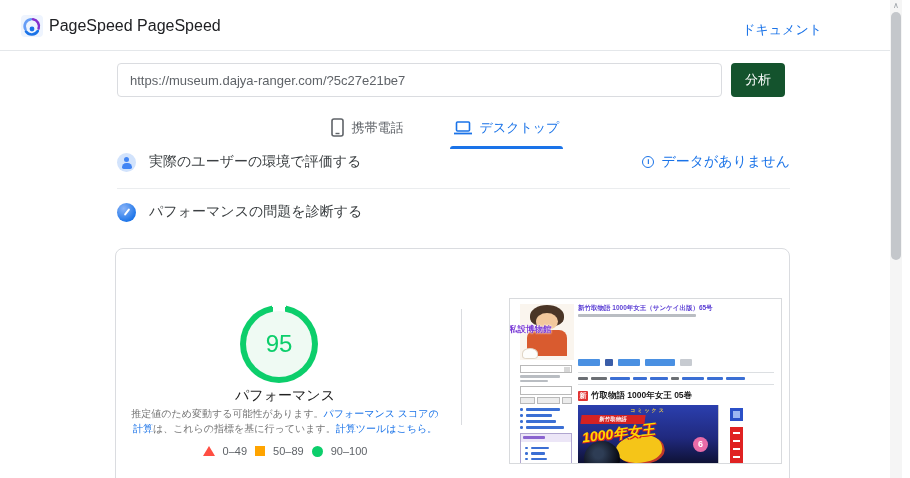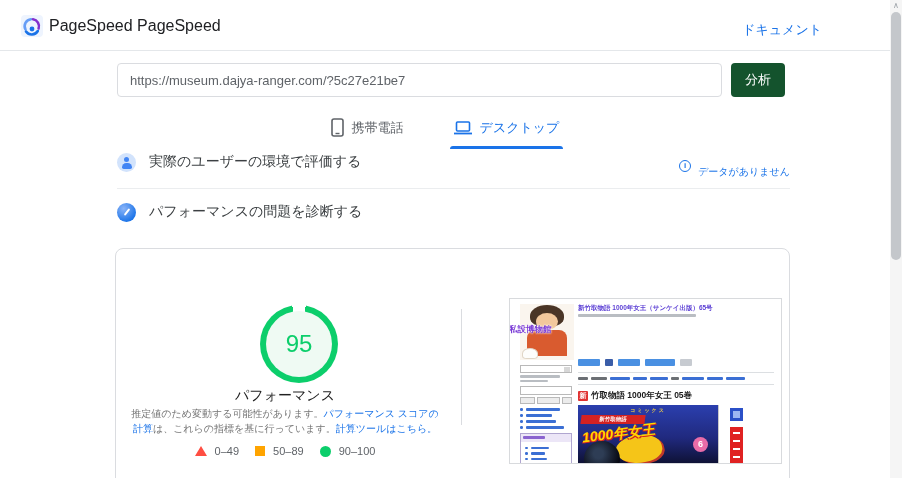--- a/index.html
+++ b/index.html
@@ -40,49 +40,49 @@
   .tab.active .tab-underline { position:absolute; left:0; right:0; bottom:0; height:3px;
     background:#1a73e8; border-radius:3px 3px 0 0; }
 
   
   .section-row { position:absolute; left:117px; width:673px; display:flex; align-items:flex-start; }
   .field-row { top:153px; height:36px; border-bottom:1px solid #ebedef; }
   .lab-row { top:203px; height:32px; }
   .section-title { font-size:14px; color:#3c4043; margin-left:13px; }
   .row-spacer { flex:1; }
   .nodata { display:flex; align-items:center; gap:7px; }
-  .nodata-text { font-size:10px; color:#1a73e8;margin-top:12px; }
+  .nodata-text { font-size:14px; color:#1a73e8; }
   .info-icon { width:12px; height:12px; border:1.3px solid #1a73e8; border-radius:50%;
     color:#1a73e8; font-size:8px; line-height:10px; text-align:center; font-weight:bold;
     cursor:pointer; }
   .icon-circle { width:19px; height:19px; border-radius:50%; flex:0 0 auto; }
   .field-icon { background:#d2e3fc; position:relative; }
   .field-icon .head { position:absolute; left:7px; top:4px; width:5px; height:5px;
     border-radius:50%; background:#4285f4; }
   .field-icon .body { position:absolute; left:4.5px; top:10px; width:10px; height:6px;
     border-radius:5px 5px 2px 2px; background:#4285f4; }
   .lab-icon { background:radial-gradient(circle at 35% 30%, #8ab4f8, #1a73e8 75%); position:relative; }
   .lab-icon .needle { position:absolute; left:9px; top:5px; width:2px; height:8px;
     background:#fff; border-radius:1px; transform:rotate(38deg); }
 
   
   .card { position:absolute; left:115px; top:248px; width:675px; height:262px;
     border:1px solid #dadce0; border-radius:8px; background:#fff; }
 
-  .gauge { position:absolute; left:144px; top:56px; width:78px; height:78px; border-radius:50%;
+  .gauge { position:absolute; left:124px; top:56px; width:78px; height:78px; border-radius:50%;
     background:conic-gradient(from 10deg,#0cce6b 0 340deg,transparent 340deg 360deg); }
   .gauge-inner { position:absolute; inset:6px; border-radius:50%; background:#effaf3;
     display:flex; align-items:center; justify-content:center; font-size:24px; color:#0cce6b; }
   .perf-label { position:absolute; left:0; top:138px; width:338px; text-align:center;
     font-size:14px; color:#212121; }
   .perf-note { position:absolute; left:12px; top:158px; width:314px; text-align:center;
     font-size:10px; line-height:14.5px; color:#757575; }
   .perf-note a { color:#1a73e8; text-decoration:none; cursor:pointer; }
   .legend { position:absolute; left:0; top:196px; width:338px; display:flex;
-    justify-content:center; gap:16px; }
+    justify-content:center; gap:8px; }
   .legend-item { display:flex; align-items:center; gap:8px; font-size:11px; color:#5f6368; }
   .tri { width:0; height:0; border-left:6px solid transparent; border-right:6px solid transparent;
     border-bottom:10px solid #ff4e42; }
   .sq { width:10px; height:10px; background:#ffa400; }
   .ci { width:11px; height:11px; border-radius:50%; background:#0cce6b; }
   .v-divider { position:absolute; left:345px; top:60px; width:1px; height:116px; background:#dadce0; }
 
   
   .thumb { position:absolute; left:393px; top:49px; width:273px; height:166px;
     border:1px solid #d8dadd; background:#fff; overflow:hidden; }

